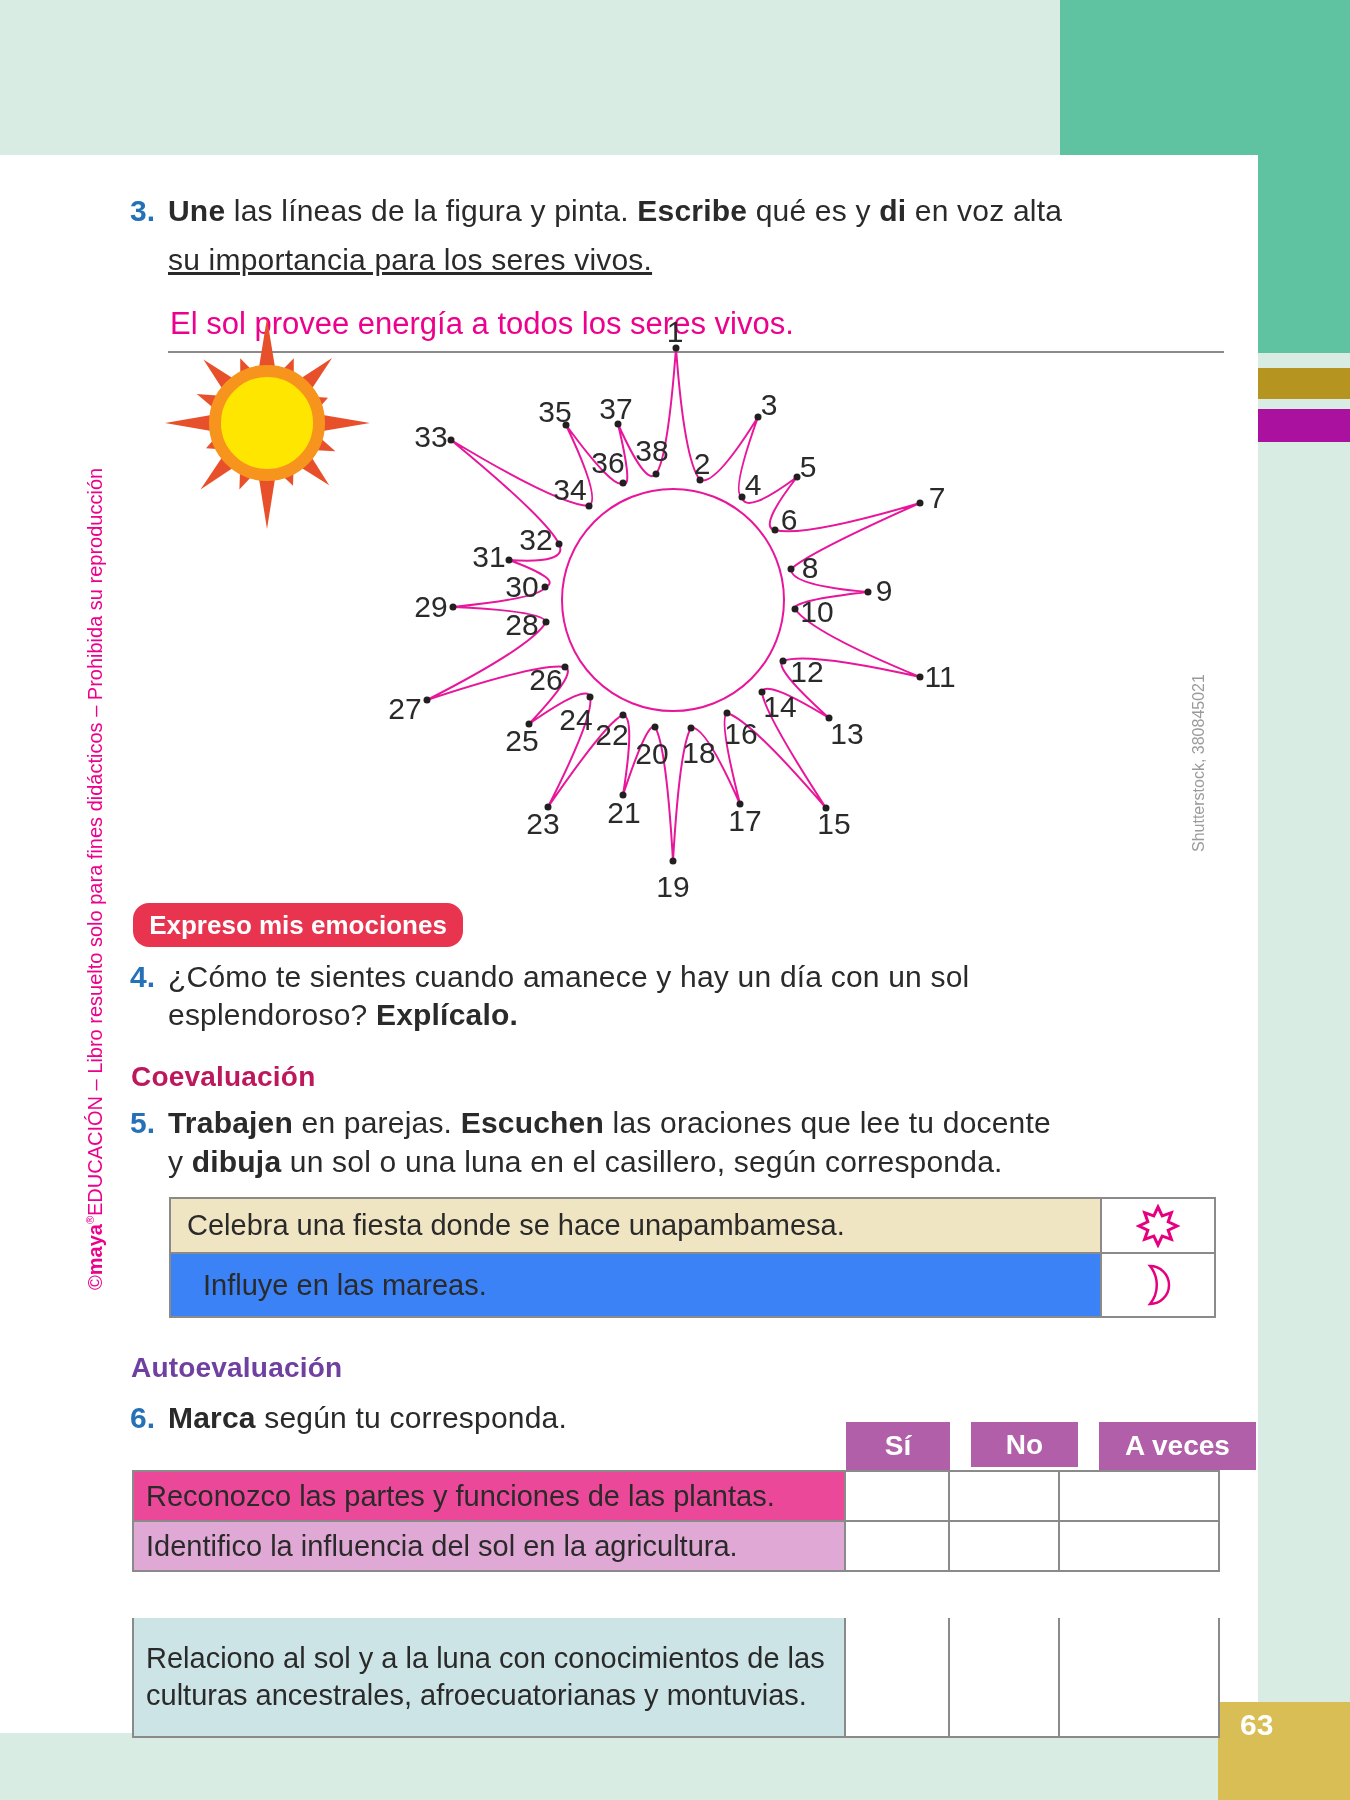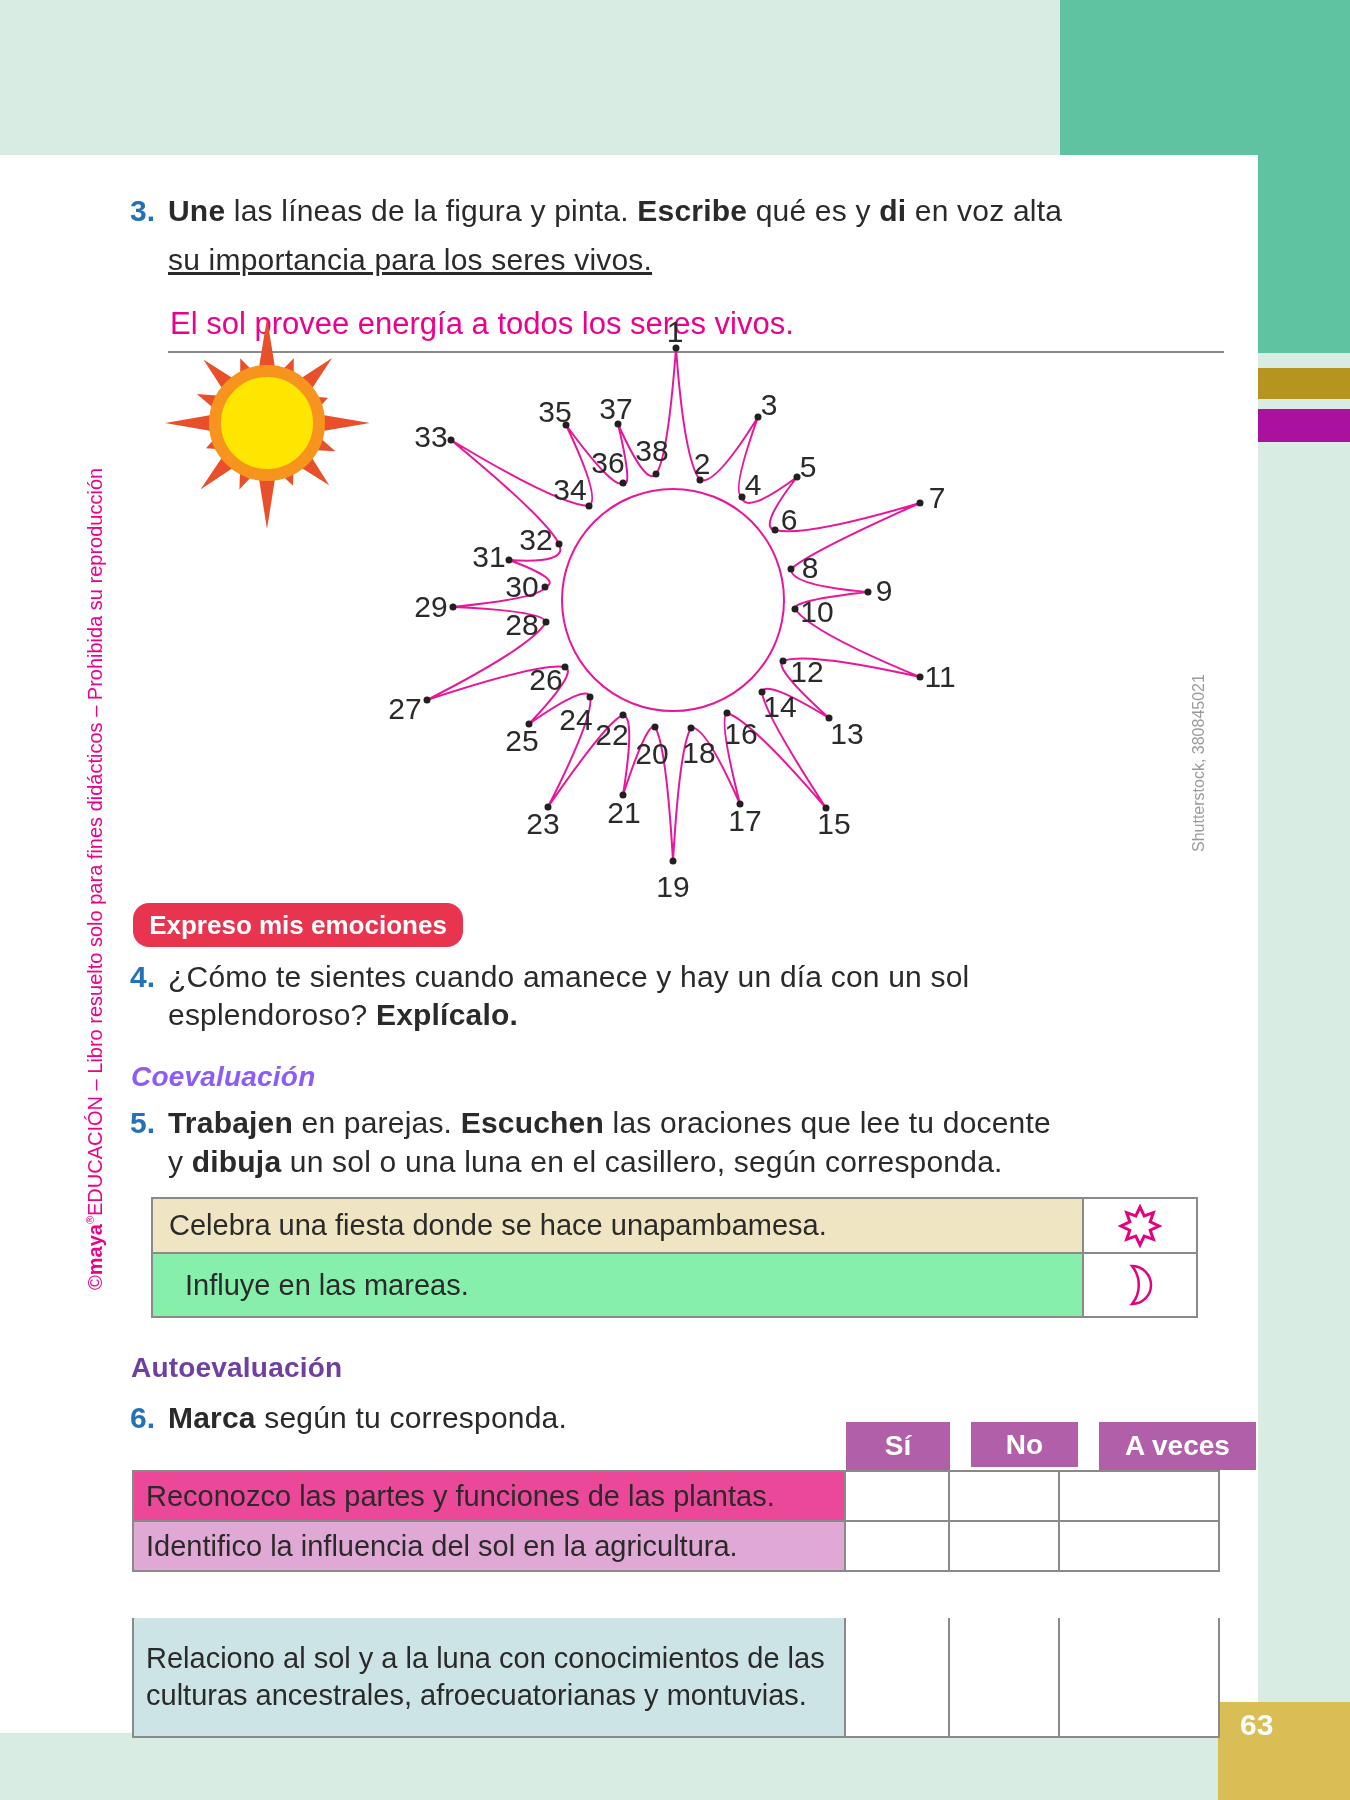--- a/index.html
+++ b/index.html
@@ -151,40 +151,40 @@
         <text x="652" y="461" text-anchor="middle" font-size="30" fill="#2a2a2a" font-family="&quot;Liberation Sans&quot;,sans-serif">38</text>
       </g>
   </svg>
 
   <div class="abs badge" style="left:133px;top:903px;width:330px;height:44px;">Expreso mis emociones</div>
 
   <div class="abs num" style="left:130px;top:960px;">4.</div>
   <div class="abs body-text" style="left:168px;top:960px;"><span>¿Cómo te sientes cuando amanece y hay un día con un sol</span></div>
   <div class="abs body-text" style="left:168px;top:998px;"><span>esplendoroso? </span><span class="b">Explícalo.</span></div>
 
-  <div class="abs section-head" style="left:131px;top:1061px;color:#8b5cf6;font-style:italic;">Coevaluación</div>
+  <div class="abs section-head" style="left:131px;top:1061px;color:#be185d;">Coevaluación</div>
 
   <div class="abs num" style="left:130px;top:1106px;">5.</div>
   <div class="abs body-text" style="left:168px;top:1106px;"><span class="b">Trabajen</span><span> en parejas. </span><span class="b">Escuchen</span><span> las oraciones que lee tu docente</span></div>
   <div class="abs body-text" style="left:168px;top:1145px;"><span>y </span><span class="b">dibuja</span><span> un sol o una luna en el casillero, según corresponda.</span></div>
 
-  <div class="abs dtable" style="left:151px;top:1197px;width:1043px;">
+  <div class="abs dtable" style="left:169px;top:1197px;width:1043px;">
     <div class="drow" style="height:53px;">
       <div class="dtext" id="drow0-text" style="background: rgb(239, 229, 194);">
           <span>Celebra una fiesta donde se hace una </span>
           <span class="i">pambamesa.</span>
         </div>
       <div class="dicon">
         <svg width="44" height="44" viewBox="-22 -22 44 44">
           <path id="sun-star" fill="#ffffff" stroke="#e6007e" stroke-width="3" stroke-linejoin="miter" d="M0.0 -19.0 L4.2 -10.2L13.4 -13.4 L10.2 -4.2L19.0 0.0 L10.2 4.2L13.4 13.4 L4.2 10.2L0.0 19.0 L-4.2 10.2L-13.4 13.4 L-10.2 4.2L-19.0 0.0 L-10.2 -4.2L-13.4 -13.4 L-4.2 -10.2 Z"></path>
         </svg>
       </div>
     </div>
     <div class="drow" style="height:62px;border-top:2px solid #8a8a8a;">
-      <div class="dtext" id="drow1-text" style="background: #86efac; padding-left: 32px;">
+      <div class="dtext" id="drow1-text" style="background: #3b82f6; padding-left: 32px;">
           <span>Influye en las mareas.</span>
         </div>
       <div class="dicon">
         <svg width="40" height="44" viewBox="0 0 40 44">
           <path d="M 12 3 A 30 30 0 0 1 12 41 A 19 19 0 0 0 12 3 Z" fill="#ffffff" stroke="#e6007e" stroke-width="2.5"></path>
         </svg>
       </div>
     </div>
   </div>
 

